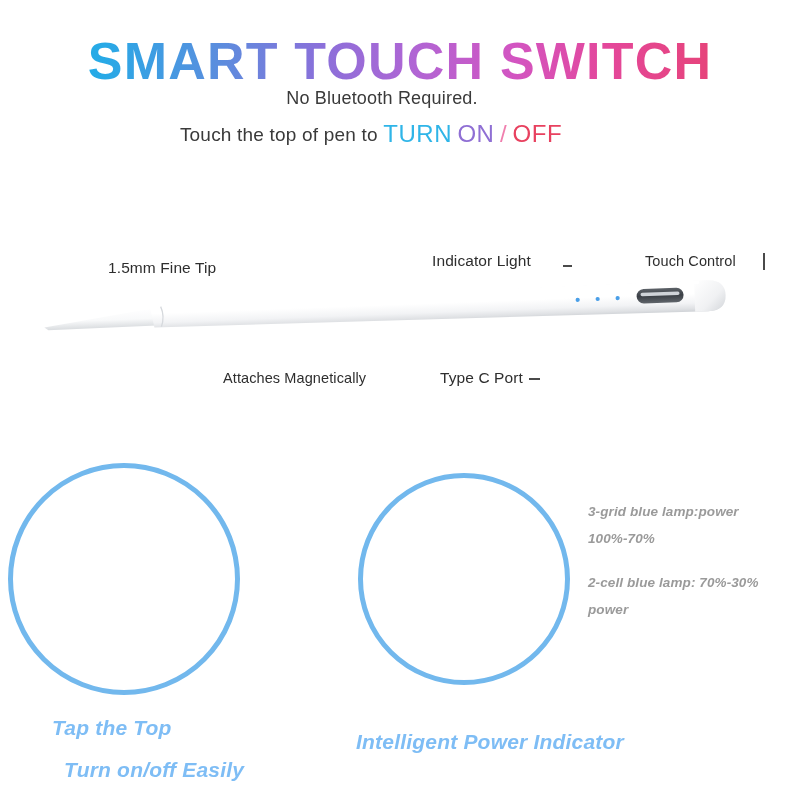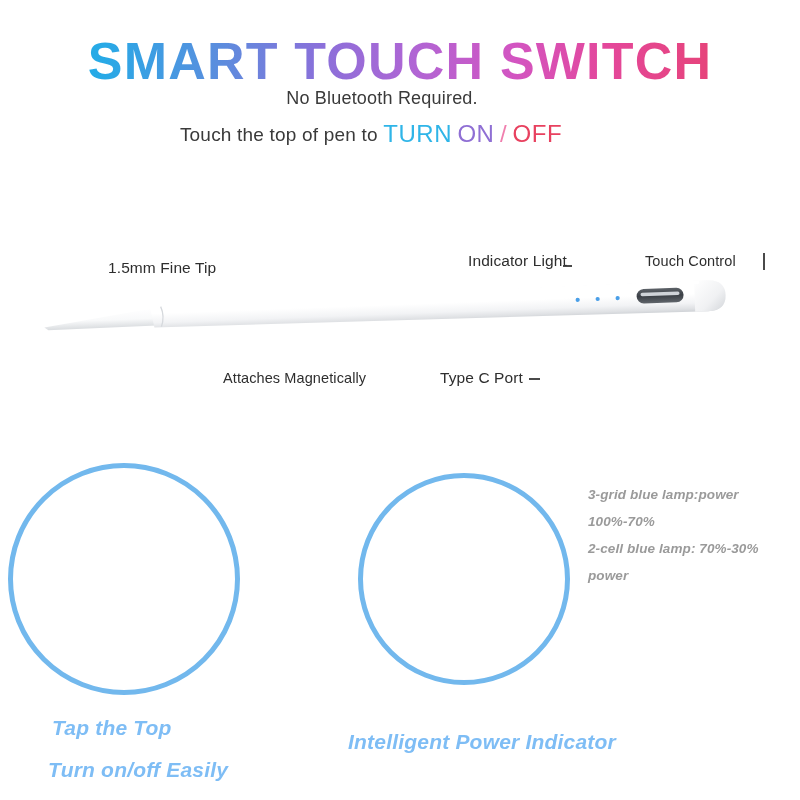--- a/index.html
+++ b/index.html
@@ -92,21 +92,21 @@
 
   
   .label {
     position: absolute;
     font-size: 15.5px;
     color: #2e2e2e;
     white-space: nowrap;
     letter-spacing: .1px;
   }
   #lbl-tip       { left: 108px; top: 259px; }
-  #lbl-indicator { left: 432px; top: 252px; margin-left: 36px; }
+  #lbl-indicator { left: 432px; top: 252px; }
   #lbl-touch     { left: 645px; top: 253px; font-size: 14.5px; }
   #lbl-magnet    { left: 223px; top: 370px; font-size: 14.5px; }
   #lbl-typec     { left: 440px; top: 369px; }
 
   .leader {
     position: absolute;
     background: #4a4a4a;
   }
   #leader-indicator { left: 563px; top: 265px; width: 9px;  height: 1.5px; }
   #leader-typec     { left: 529px; top: 378px; width: 11px; height: 1.5px; }
@@ -149,35 +149,35 @@
     left: 588px;
     top: 481px;
     width: 200px;
     font-size: 13.5px;
     font-style: italic;
     font-weight: bold;
     color: #9a9a9a;
     line-height: 2.0;
     letter-spacing: .1px;
   }
-  #spec-text div { white-space: normal; }
+  #spec-text div { white-space: normal; margin-top: 17px; }
 
   
   .caption {
     position: absolute;
     font-size: 21px;
     font-weight: bold;
     font-style: italic;
     color: #7ebdf5;
     white-space: nowrap;
     letter-spacing: .2px;
   }
   #cap-left-1  { left: 52px;  top: 716px; }
-  #cap-left-2  { left: 48px;  top: 758px; }
-  #cap-right-1 { left: 348px; top: 730px; }
+  #cap-left-2  { left: 64px;  top: 758px; }
+  #cap-right-1 { left: 356px; top: 730px; }
 </style>
 </head>
 <body>
 
 <div id="page">
 
   <div class="headline">SMART TOUCH SWITCH</div>
 
   <div class="sub1">No Bluetooth Required.</div>
 

